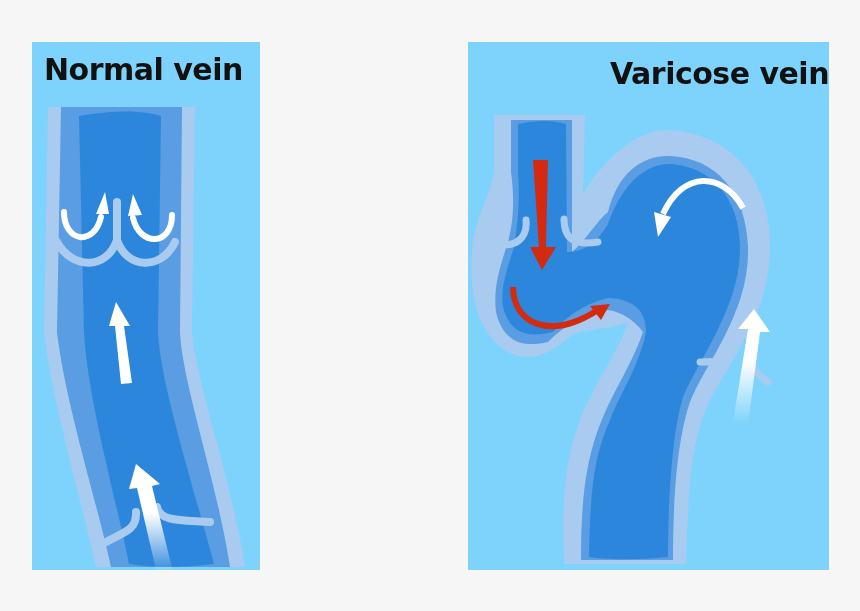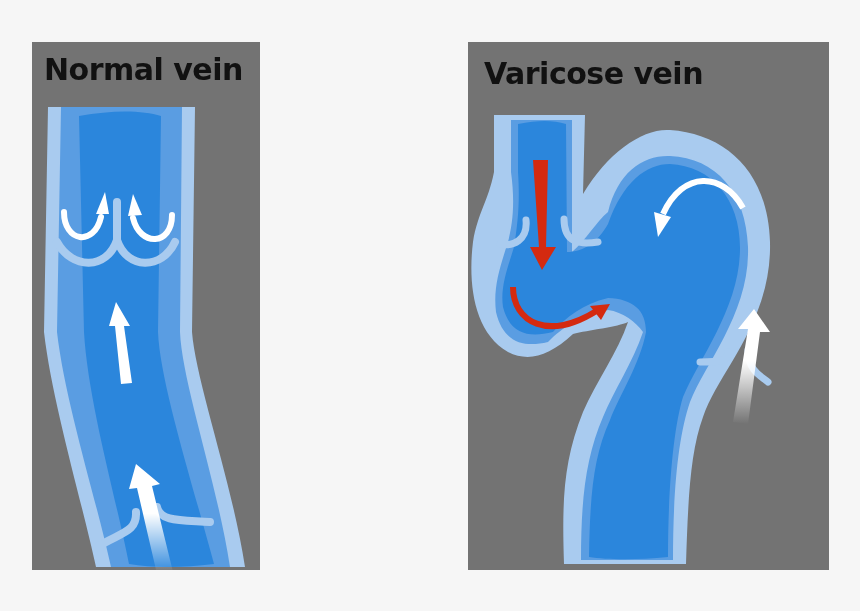--- a/index.html
+++ b/index.html
@@ -1,29 +1,29 @@
 <!DOCTYPE html>
 <html><head>
 <meta charset="utf-8">
 <style>
   html, body { margin: 0; padding: 0; }
   body {
     width: 860px; height: 611px; background: #f6f6f6;
     position: relative; overflow: hidden;
     font-family: "DejaVu Sans", "Liberation Sans", sans-serif;
   }
-  .panel { position: absolute; background: #737373; }
+  .panel { position: absolute; background: #7dd3fc; }
   #panel-normal { left: 32px; top: 42px; width: 228px; height: 528px; }
   #panel-varicose { left: 468px; top: 42px; width: 361px; height: 528px; }
   .title {
     position: absolute; font-weight: bold; color: #111111;
     font-size: 30px; letter-spacing: -0.5px; white-space: nowrap;
   }
   #title-normal { left: 12px; top: 10px; }
-  #title-varicose { left: 16px; width: 361px; text-align: left; top: 14px; }
+  #title-varicose { left: 0; width: 361px; text-align: right; top: 14px; }
   svg.illus { position: absolute; left: 0; top: 0; }
 </style>
 </head>
 <body>
 
 <div class="panel" id="panel-normal">
   <div class="title" id="title-normal">Normal vein</div>
   <svg class="illus" width="228" height="528" viewBox="0 0 228 528">
     <defs>
       <linearGradient id="gradUpN" x1="0" y1="1" x2="0" y2="0">

